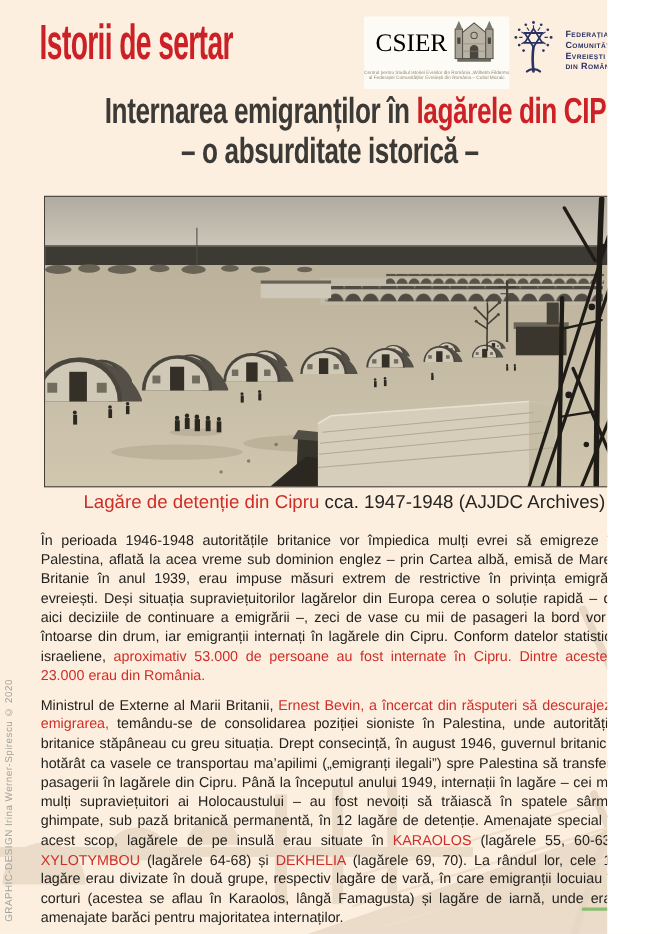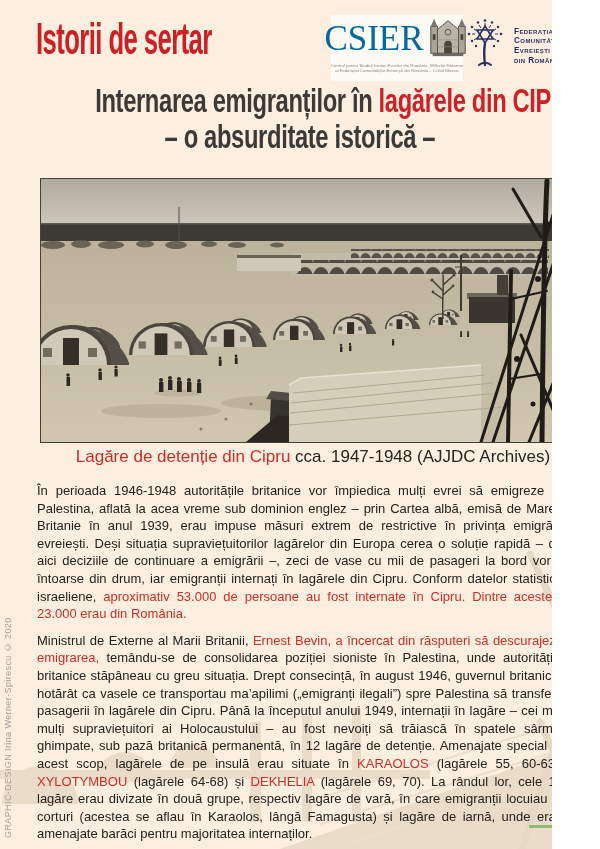--- a/index.html
+++ b/index.html
@@ -10,21 +10,21 @@
   }
   .layer{position:absolute;z-index:2;}
   
   .masthead{
     left:36px;top:14px;color:#cb2026;font-weight:bold;font-size:45px;line-height:1.1;
     transform:scaleX(0.57);transform-origin:left top;letter-spacing:-1px;white-space:nowrap;
   }
   
   .csier{left:331px;top:15px;width:132px;height:66px;background:#fdfbf5;text-align:center;}
   .csier-row{display:flex;align-items:center;justify-content:center;gap:2px;height:48px;}
-  .csier-name{font-family:"Liberation Serif","DejaVu Serif",serif;font-size:35px;color:#0369a1;letter-spacing:0px;}
+  .csier-name{font-family:"Liberation Serif","DejaVu Serif",serif;font-size:23px;color:#000000;letter-spacing:0px;}
   .csier-tag{font-size:4.3px;line-height:5px;color:#8e8878;white-space:nowrap;overflow:hidden;}
   
   .fcer{left:462px;top:19px;display:flex;align-items:center;gap:6px;}
   .fcer-text{font-size:8.2px;font-weight:bold;font-variant:small-caps;color:#2a3163;line-height:9.6px;letter-spacing:0.4px;}
   
   .headline{left:0;top:83px;width:600px;text-align:center;color:#3c3a37;font-weight:bold;}
   .headline .hl-line{display:inline-block;transform:scaleX(0.72);transform-origin:center;font-size:33px;line-height:36px;white-space:nowrap;letter-spacing:-0.5px;}
   .hl-red{color:#cb2127;}
   
   .photo-frame{left:40px;top:178px;width:518px;height:263px;border:1px solid #45413a;background:#c7c1b5;}

